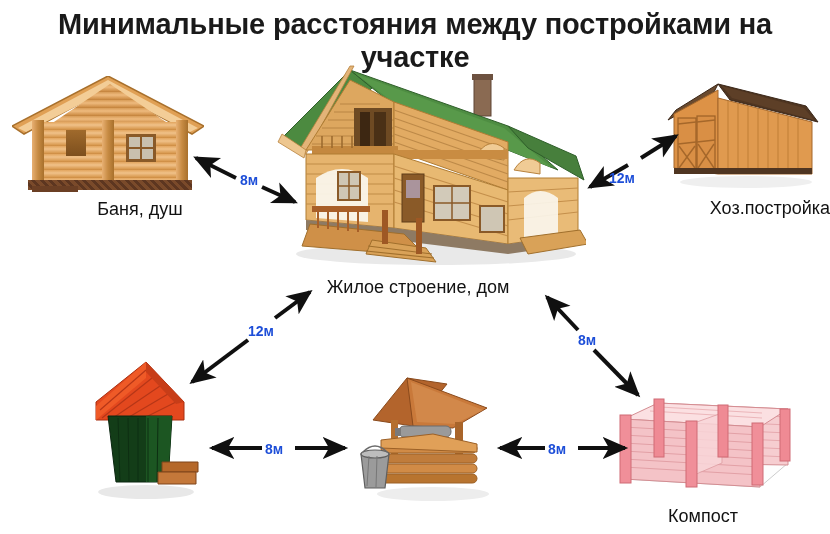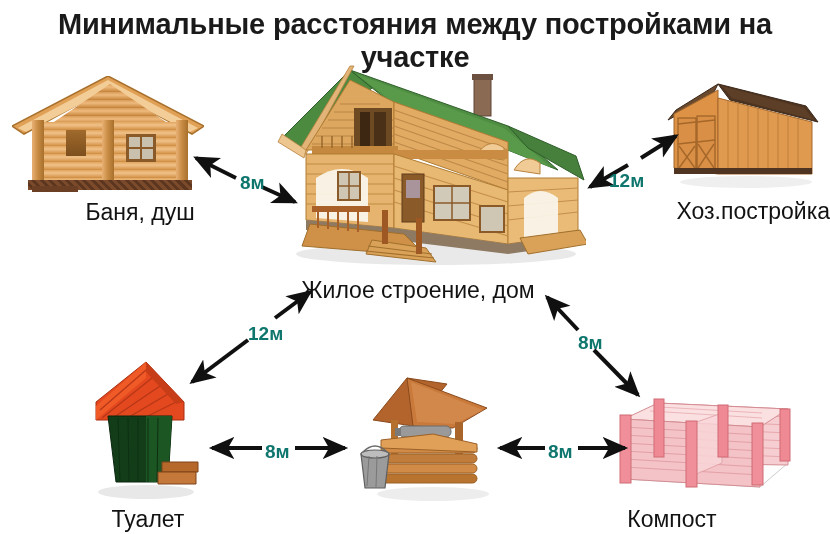--- a/index.html
+++ b/index.html
@@ -14,27 +14,27 @@
 
   .title {
     position: absolute; top: 8px; left: 0; width: 830px;
     text-align: center;
     font-size: 29px; font-weight: bold; color: #1a1a1a;
     letter-spacing: -0.2px;
   }
 
   .node-label {
     position: absolute;
-    font-size: 23px; color: #121212;
+    font-size: 18px; color: #121212;
     white-space: nowrap;
     text-align: center;
   }
   .dist-label {
     position: absolute;
-    font-size: 19px; font-weight: bold; color: #0f766e;
+    font-size: 14px; font-weight: bold; color: #1d4ed8;
     white-space: nowrap;
   }
 
   svg.arrows { position: absolute; left:0; top:0; width: 830px; height: 534px; pointer-events: none; }
 
   .bldg { position: absolute; }
 
   
   .banya { left: 18px; top: 62px; width: 180px; height: 128px; }
   .banya .roof {
@@ -304,21 +304,20 @@
           <line x1="40" y1="60" x2="41" y2="124"></line>
         <line x1="50" y1="60" x2="50" y2="124"></line>
           <line x1="60" y1="60" x2="60" y2="124"></line>
         <line x1="70" y1="60" x2="69" y2="124"></line>
       </g>
 
       <polygon points="74,104 110,104 110,114 74,114" fill="#b5682a" stroke="#7e441a" stroke-width="1"></polygon>
       <polygon points="70,114 108,114 108,126 70,126" fill="#c4783a" stroke="#7e441a" stroke-width="1"></polygon>
     </svg>
   </div>
-  <div class="node-label" style="left:88px; top:506px; width:120px;">Туалет</div>
 
   <div class="bldg well">
     <svg viewBox="0 0 150 133" preserveAspectRatio="none" style="width:100%;height:100%;display:block;">
       <ellipse cx="78" cy="122" rx="56" ry="7" fill="#ededed"></ellipse>
 
       <polygon points="52,6 18,48 58,54 92,12" fill="#b3642c" stroke="#8a4a1c" stroke-width="1"></polygon>
       <polygon points="52,6 132,36 98,56 58,54" fill="#c9793a" stroke="#8a4a1c" stroke-width="1"></polygon>
       <polygon points="56,10 128,38 100,52 62,50" fill="#d2884a"></polygon>
 
       <rect x="36" y="48" width="7" height="42" fill="#b5702e"></rect>
@@ -379,21 +378,21 @@
       <polygon points="84,48 84,100 112,88 112,38" fill="#f9d6d9" opacity="0.85" stroke="#dfa0a5" stroke-width="1"></polygon>
 
       <rect x="10" y="40" width="11" height="68" fill="#f08f99" stroke="#cf6b75" stroke-width="1"></rect>
       <rect x="76" y="46" width="11" height="66" fill="#f08f99" stroke="#cf6b75" stroke-width="1"></rect>
       <rect x="142" y="48" width="11" height="62" fill="#f08f99" stroke="#cf6b75" stroke-width="1"></rect>
       <rect x="44" y="24" width="10" height="58" fill="#ef8a94" stroke="#cf6b75" stroke-width="1"></rect>
       <rect x="108" y="30" width="10" height="52" fill="#ef8a94" stroke="#cf6b75" stroke-width="1"></rect>
       <rect x="170" y="34" width="10" height="52" fill="#ef8a94" stroke="#cf6b75" stroke-width="1"></rect>
     </svg>
   </div>
-  <div class="node-label" style="left:597px; top:506px; width:150px;">Компост</div>
+  <div class="node-label" style="left:628px; top:506px; width:150px;">Компост</div>
 
   <svg class="arrows" viewBox="0 0 830 534">
     <defs>
       <marker id="ah" markerWidth="7" markerHeight="7" refX="5.6" refY="3.2" orient="auto" markerUnits="strokeWidth">
         <path d="M0,0.4 L6.4,3.2 L0,6 L1.6,3.2 Z" fill="#101010"></path>
       </marker>
     </defs>
     <g stroke="#101010" stroke-width="4" fill="none" marker-end="url(#ah)">
 
       <line x1="236" y1="178" x2="196" y2="158"></line>

